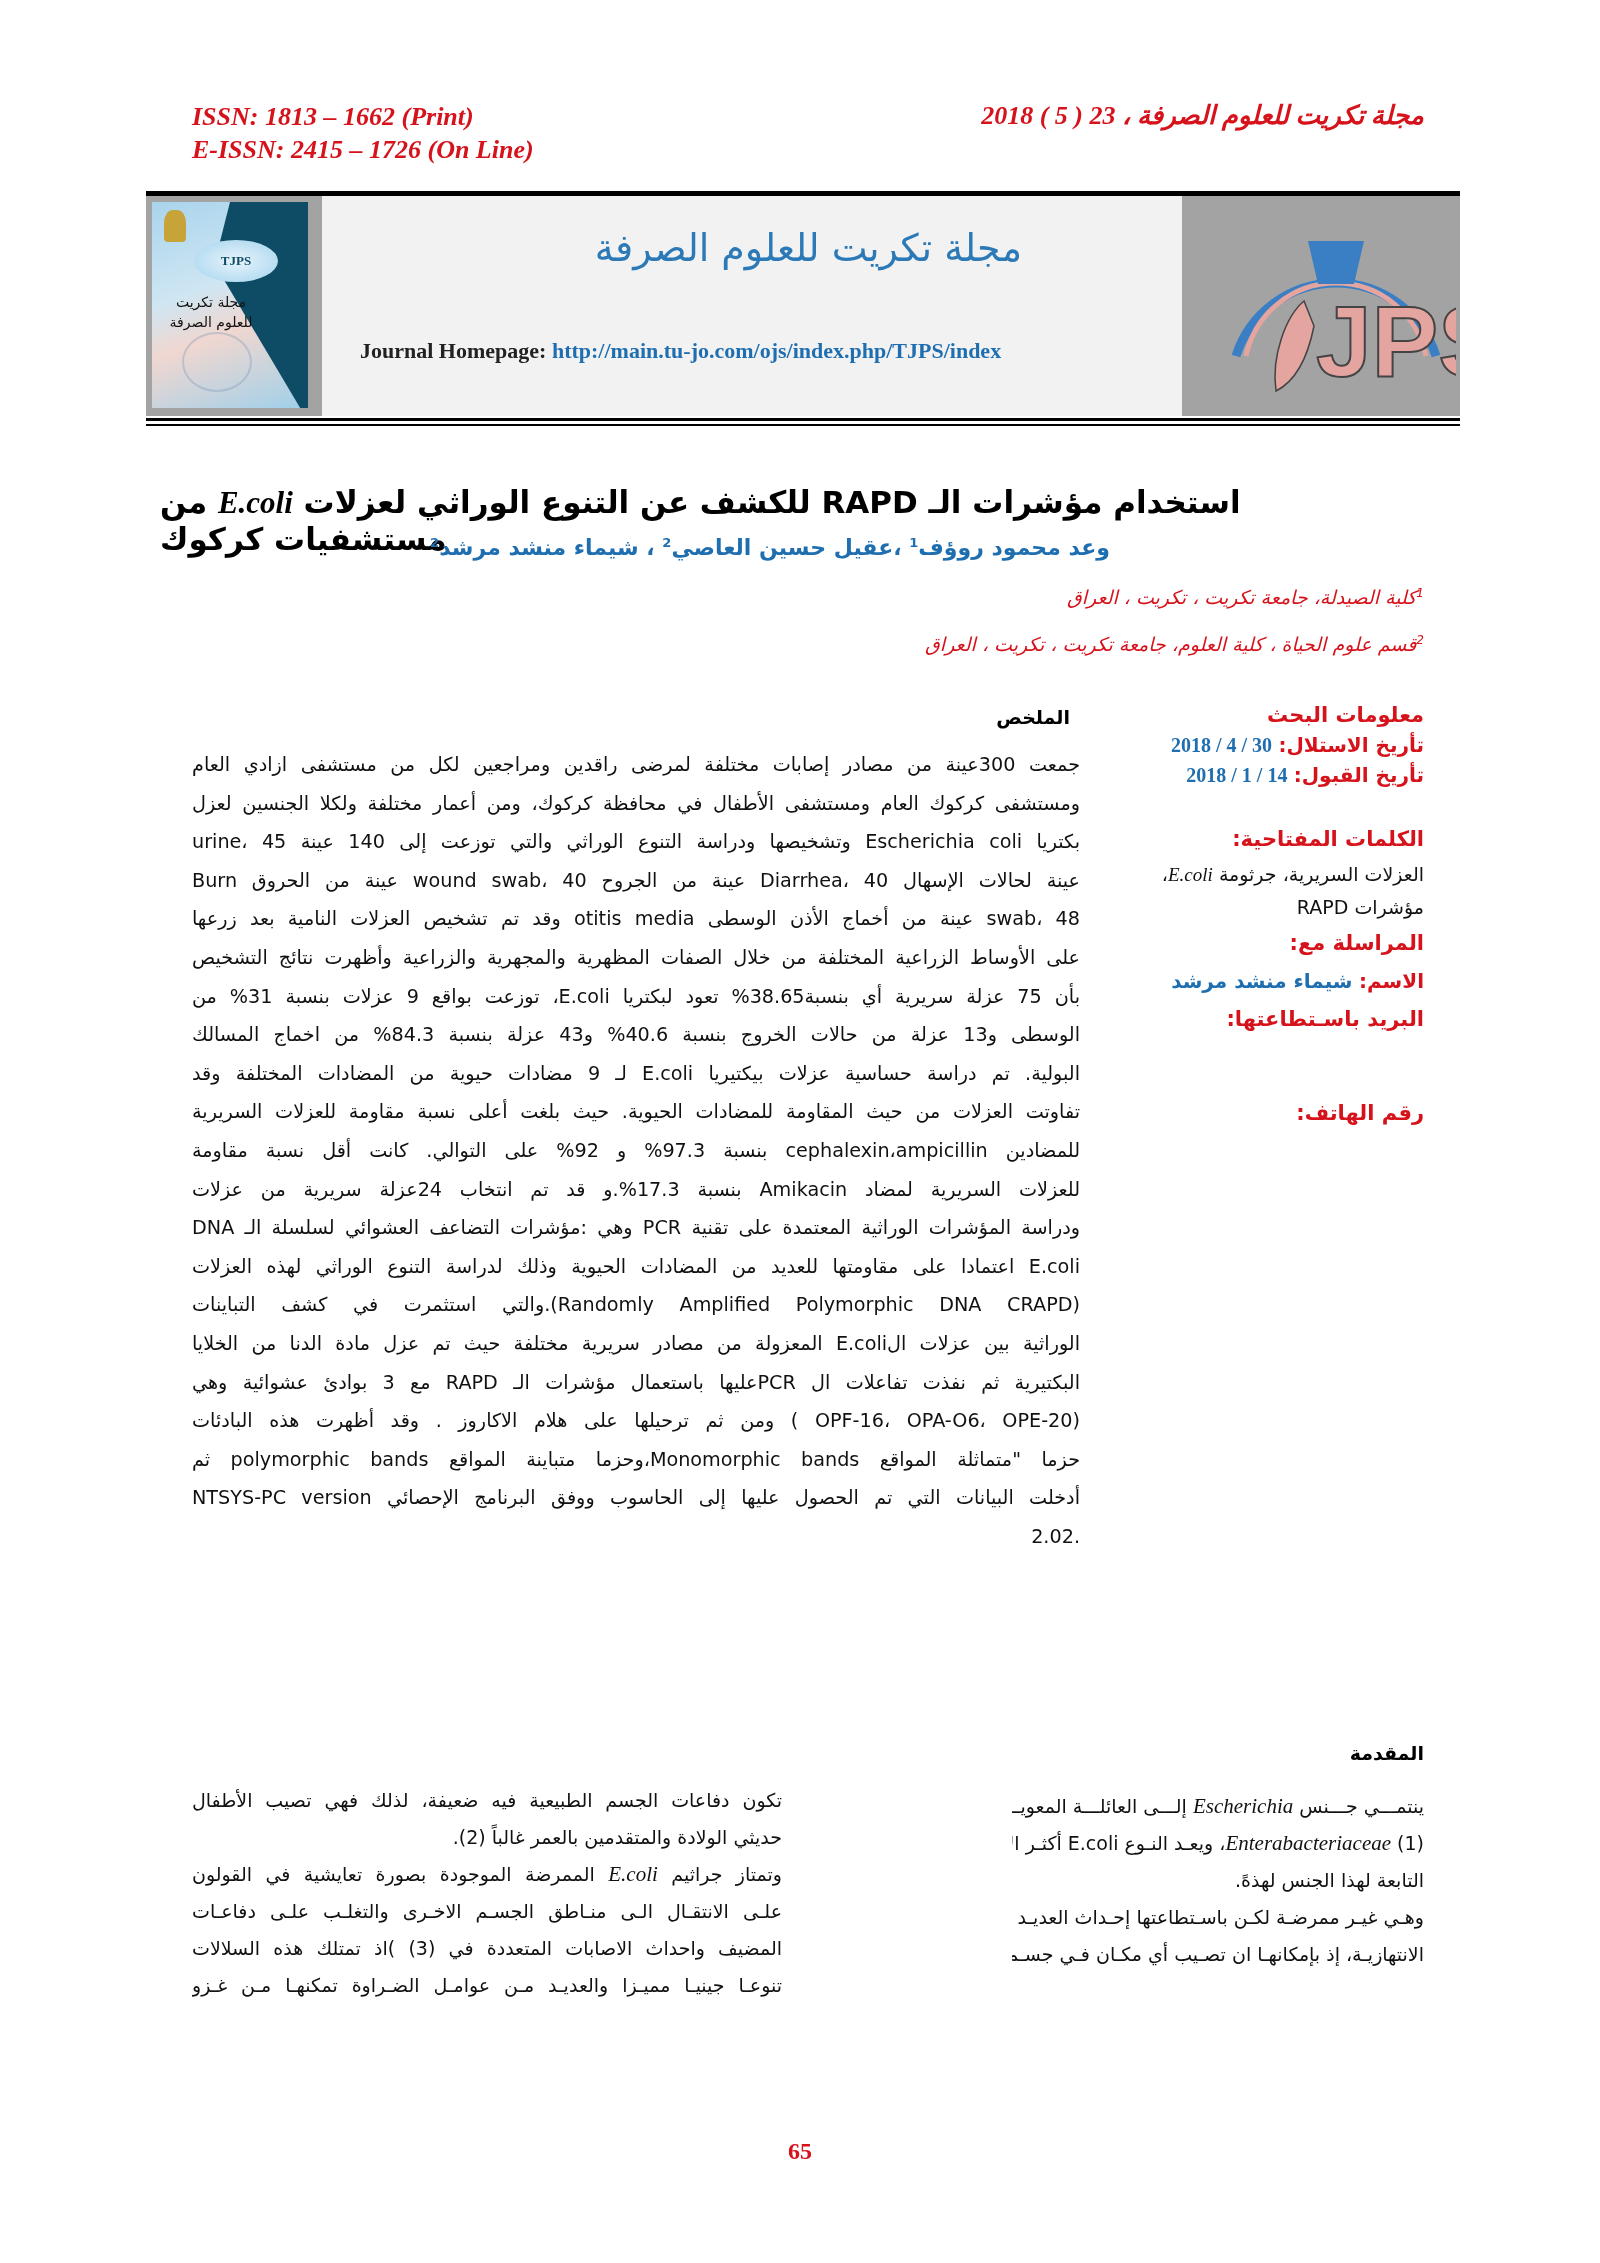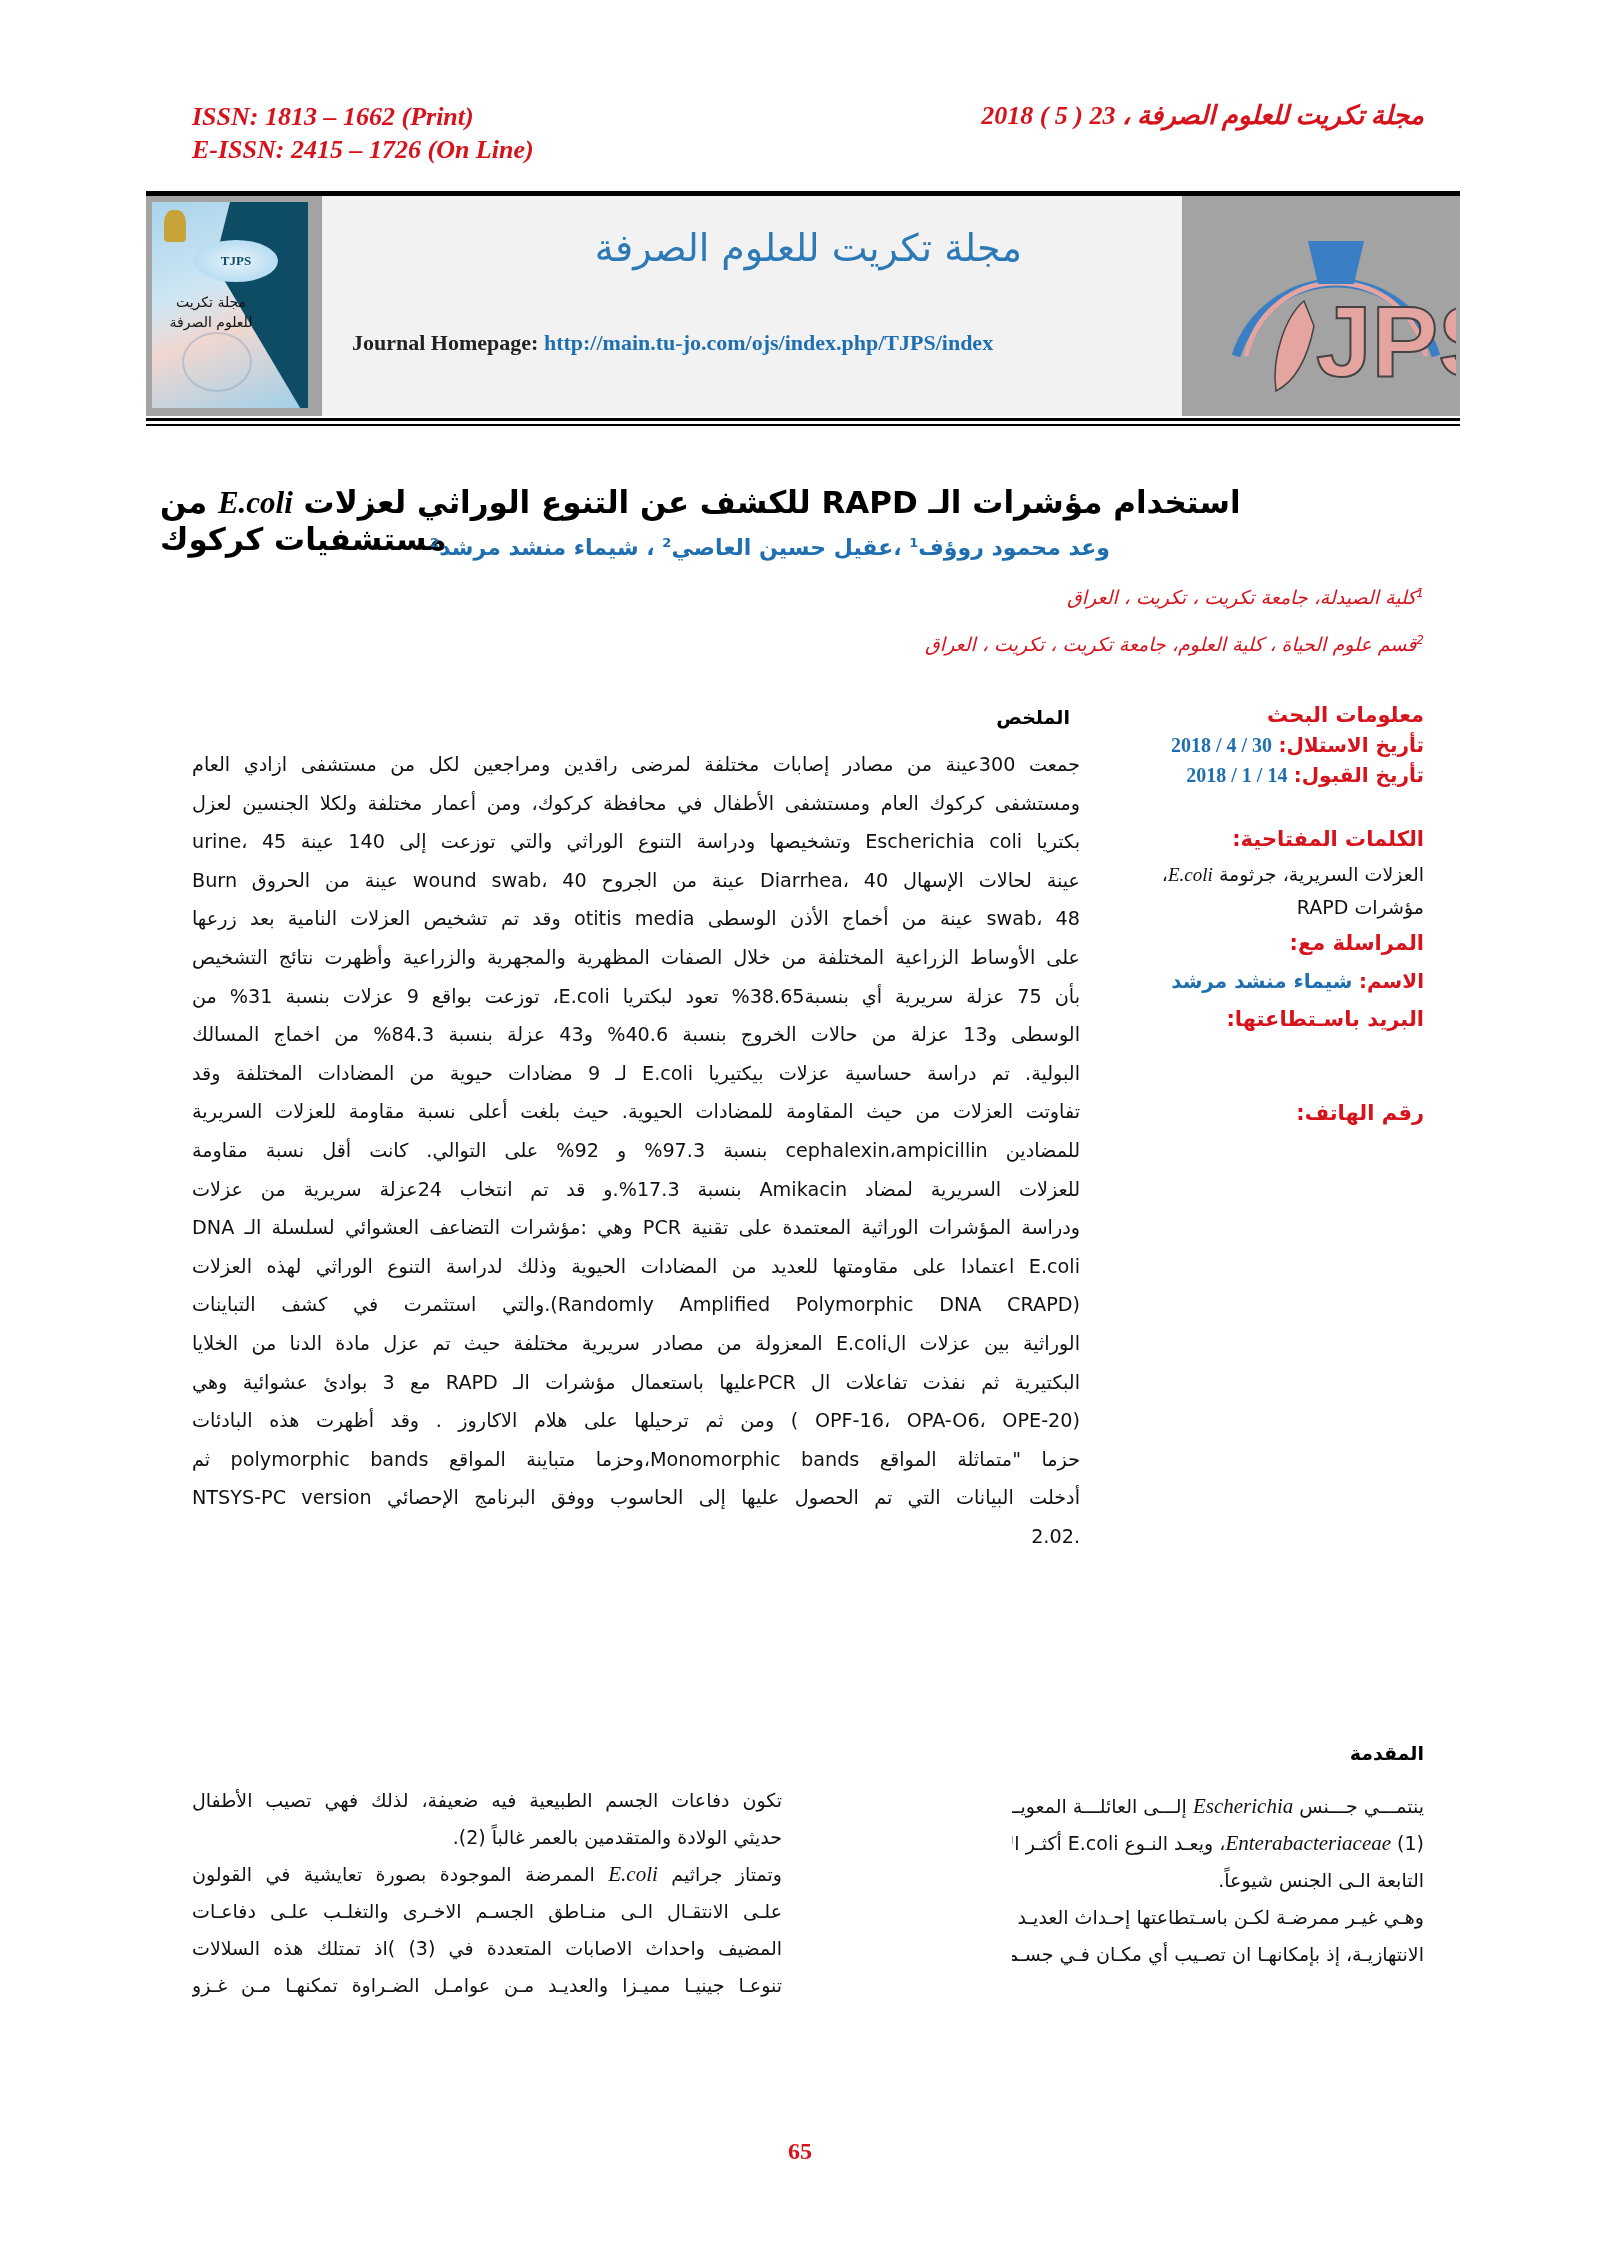--- a/index.html
+++ b/index.html
@@ -84,21 +84,21 @@
 <div class="abs banner">
   <div class="cover">
     <div class="cover-dark"></div>
     <div class="cover-emblem"></div>
     <div class="cover-oval">TJPS</div>
     <div class="cover-title">مجلة تكريت للعلوم الصرفة</div>
     <div class="cover-seal"></div>
   </div>
   <div class="banner-mid">
     <div class="banner-title" style="right:160px;">مجلة تكريت للعلوم الصرفة</div>
-    <div class="homepage" style="left:30px;">
+    <div class="homepage" style="left:38px;margin-top:8px;">
       <span class="homepage-label">Journal Homepage: </span><span class="homepage-url">http://main.tu-jo.com/ojs/index.php/TJPS/index</span>
     </div>
   </div>
   <svg class="logo" viewBox="0 0 240 200">
     <path d="M20 150 A 105 105 0 0 1 220 150" fill="none" stroke="#3a7fc4" stroke-width="9"></path>
     <path d="M30 150 A 92 92 0 0 1 210 150" fill="none" stroke="#e4a4a0" stroke-width="5"></path>
     <path d="M92 35 L148 35 L138 78 L102 78 Z" fill="#3a7fc4"></path>
     <path d="M88 95 C 70 110, 55 150, 60 185 C 80 175, 92 150, 98 120 Z" fill="#e4a4a0" stroke="#444" stroke-width="1.5"></path>
     <text x="100" y="170" font-family="Liberation Sans, sans-serif" font-weight="bold" font-size="100" fill="#e4a4a0" stroke="#444" stroke-width="2">JPS</text>
   </svg>
@@ -156,21 +156,21 @@
   <span class="line">حزما "متماثلة المواقع  Monomorphic bands،وحزما متباينة المواقع polymorphic bands ثم</span>
   <span class="line">أدخلت البيانات التي تم الحصول عليها إلى الحاسوب ووفق البرنامج الإحصائي NTSYS-PC version</span>
   <span class="line last">.2.02</span>
 </div>
 
 <div class="abs intro-head">المقدمة</div>
 
 <div class="abs col col-right">
   <span class="line"><span>ينتمـــي جـــنس </span><i>Escherichia</i><span> إلـــى العائلـــة المعويـــة</span></span>
   <span class="line"><i>Enterabacteriaceae</i><span> (1)، ويعـد النـوع  E.coli  أكثـر الأنـواع</span></span>
-  <span class="line last">التابعة الـى الجنس شيوعاً.</span>
+  <span class="line last">التابعة لهذا الجنس لهذهً.</span>
   <span class="line">وهـي غيـر ممرضـة لكـن باسـتطاعتها إحـداث العديـد مـن الأخمـاج</span>
   <span class="line">الانتهازيـة، إذ بإمكانهـا ان تصـيب أي مكـان فـي جسـم الإنسـان عنـدما</span>
 </div>
 
 <div class="abs col col-left">
   <span class="line">تكون دفاعات الجسم الطبيعية فيه ضعيفة، لذلك فهي تصيب الأطفال</span>
   <span class="line last">حديثي الولادة والمتقدمين بالعمر غالباً (2).</span>
   <span class="line"><span>وتمتاز جراثيم </span><i>E.coli</i><span> الممرضة الموجودة بصورة تعايشية في القولون</span></span>
   <span class="line">علـى الانتقـال الـى منـاطق الجسـم الاخـرى والتغلـب علـى دفاعـات</span>
   <span class="line">المضيف واحداث الاصابات المتعددة في (3) )اذ تمتلك هذه السلالات</span>

